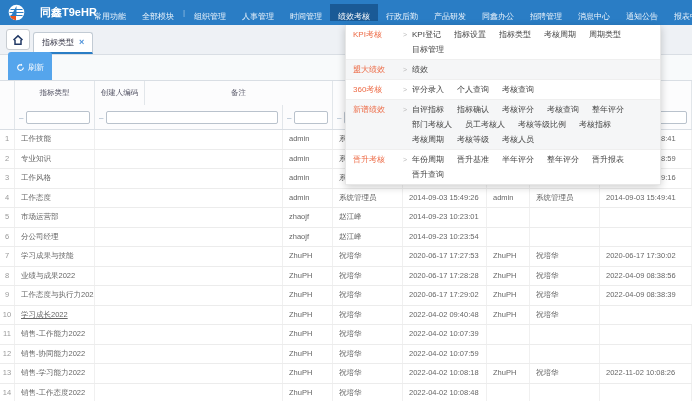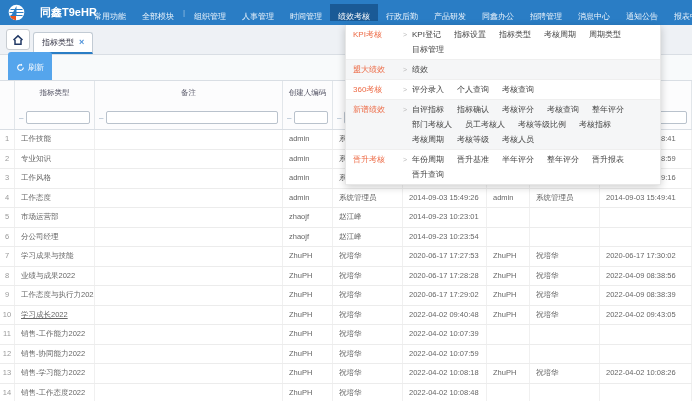--- a/index.html
+++ b/index.html
@@ -121,22 +121,22 @@
         </svg>
       </span>
       <span>刷新</span>
     </button>
   </div>
 
   <div class="grid">
     <div class="hrow" id="grid-head">
         <div class="hcell" style="width: 15px;"></div>
         <div class="hcell" style="width: 80px;">指标类型</div>
+        <div class="hcell" style="width: 50px;">创建人编码</div>
         <div class="hcell" style="width: 188px;">备注</div>
-        <div class="hcell" style="width: 50px;">创建人编码</div>
         <div class="hcell" style="width: 70px;"></div>
         <div class="hcell" style="width: 84px;"></div>
         <div class="hcell" style="width: 43px;"></div>
         <div class="hcell" style="width: 70px;"></div>
         <div class="hcell" style="width: 92px;"></div>
       </div>
     <div class="frow" id="grid-filters">
         <div class="fcell" style="width: 15px;"></div>
         <div class="fcell" style="width: 80px;">
           <div class="dash">–</div>
@@ -273,21 +273,20 @@
         </div>
         <div class="brow">
           <div class="bcell num" style="width: 15px;">10</div>
           <div class="bcell" style="width: 80px; text-decoration: underline;">学习成长2022</div>
           <div class="bcell" style="width: 188px;"></div>
           <div class="bcell" style="width: 50px;">ZhuPH</div>
           <div class="bcell" style="width: 70px;">祝培华</div>
           <div class="bcell" style="width: 84px;">2022-04-02 09:40:48</div>
           <div class="bcell" style="width: 43px;">ZhuPH</div>
           <div class="bcell" style="width: 70px;">祝培华</div>
-          <div class="bcell" style="width: 92px;">2022-04-02 09:43:05</div>
         </div>
         <div class="brow">
           <div class="bcell num" style="width: 15px;">11</div>
           <div class="bcell" style="width: 80px;">销售-工作能力2022</div>
           <div class="bcell" style="width: 188px;"></div>
           <div class="bcell" style="width: 50px;">ZhuPH</div>
           <div class="bcell" style="width: 70px;">祝培华</div>
           <div class="bcell" style="width: 84px;">2022-04-02 10:07:39</div>
           <div class="bcell" style="width: 43px;"></div>
           <div class="bcell" style="width: 70px;"></div>
@@ -306,21 +305,21 @@
         </div>
         <div class="brow">
           <div class="bcell num" style="width: 15px;">13</div>
           <div class="bcell" style="width: 80px;">销售-学习能力2022</div>
           <div class="bcell" style="width: 188px;"></div>
           <div class="bcell" style="width: 50px;">ZhuPH</div>
           <div class="bcell" style="width: 70px;">祝培华</div>
           <div class="bcell" style="width: 84px;">2022-04-02 10:08:18</div>
           <div class="bcell" style="width: 43px;">ZhuPH</div>
           <div class="bcell" style="width: 70px;">祝培华</div>
-          <div class="bcell" style="width: 92px;">2022-04-02 10:08:26</div>
+          <div class="bcell" style="width: 92px;">2022-11-02 10:08:26</div>
         </div>
         <div class="brow">
           <div class="bcell num" style="width: 15px;">14</div>
           <div class="bcell" style="width: 80px;">销售-工作态度2022</div>
           <div class="bcell" style="width: 188px;"></div>
           <div class="bcell" style="width: 50px;">ZhuPH</div>
           <div class="bcell" style="width: 70px;">祝培华</div>
           <div class="bcell" style="width: 84px;">2022-04-02 10:08:48</div>
           <div class="bcell" style="width: 43px;"></div>
           <div class="bcell" style="width: 70px;"></div>

